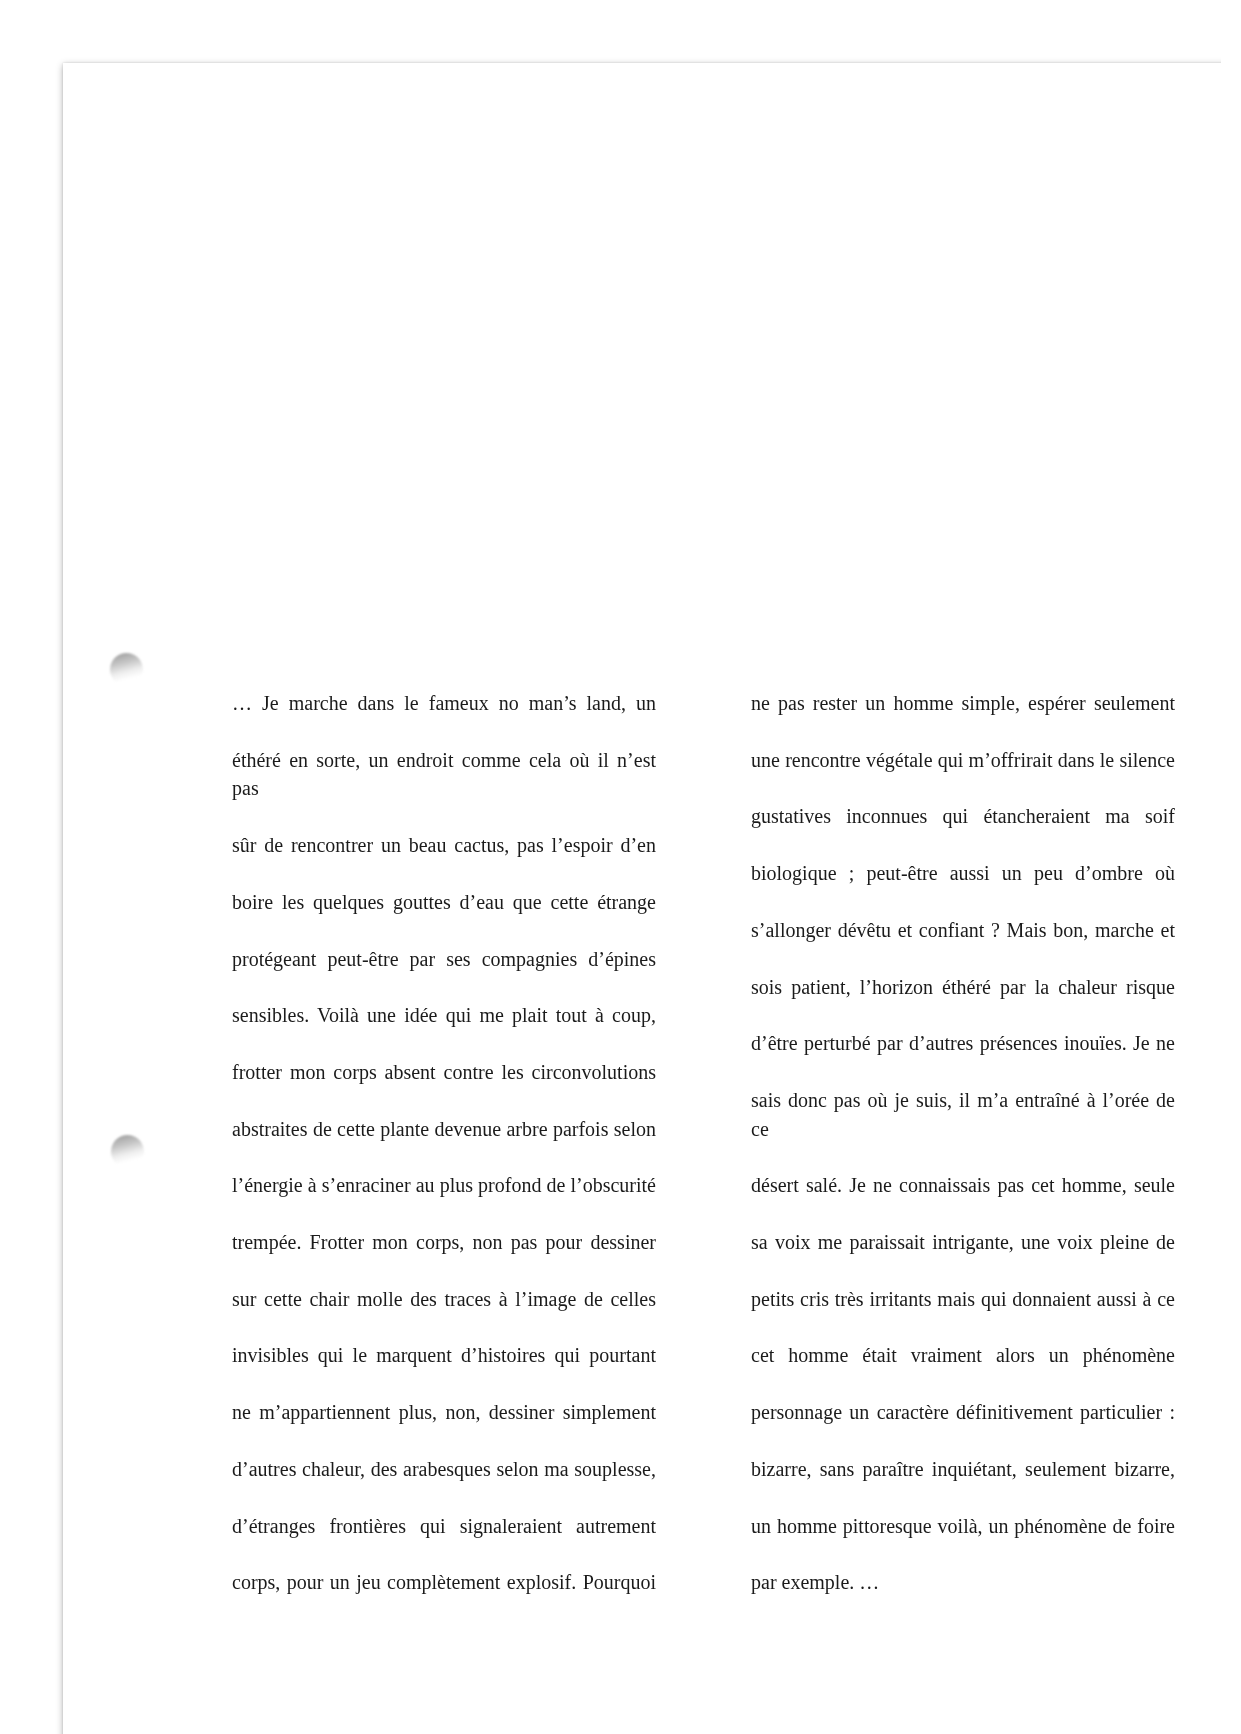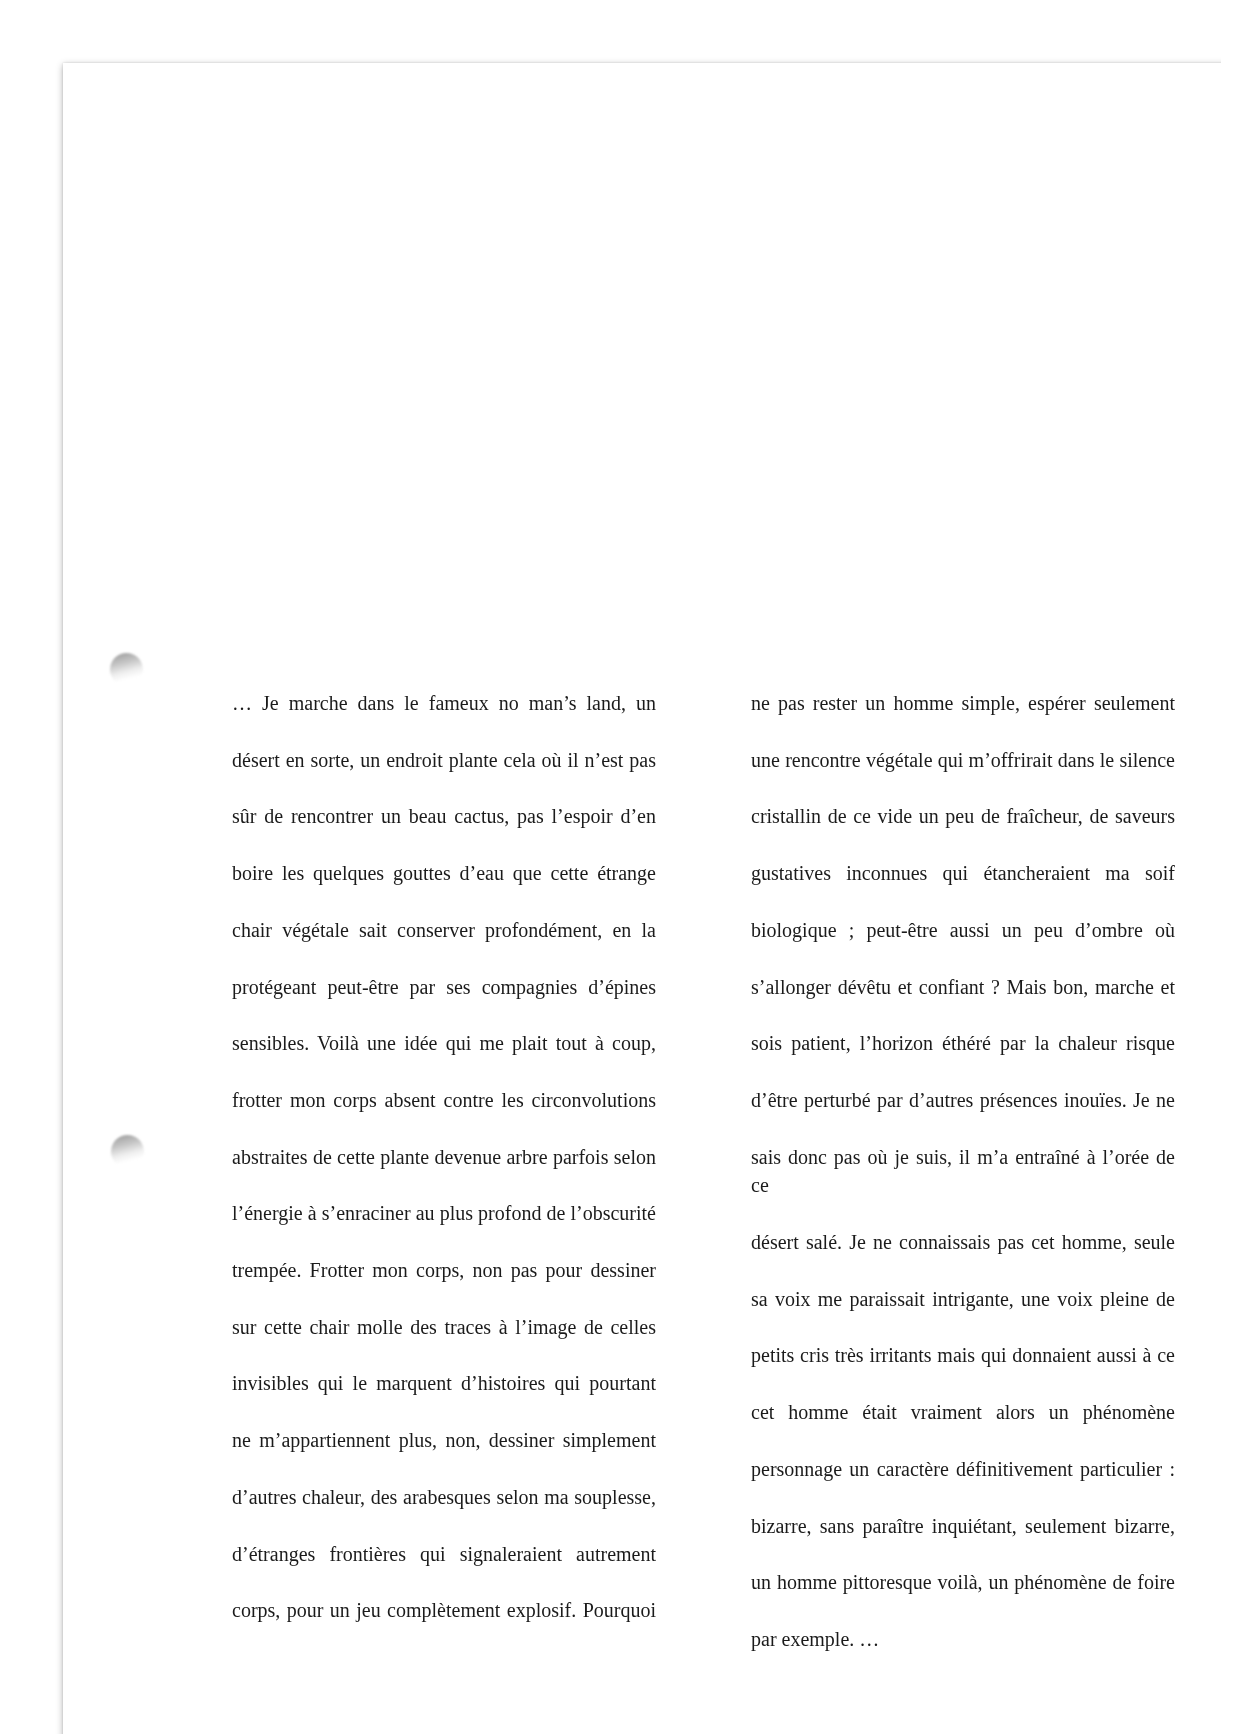--- a/index.html
+++ b/index.html
@@ -65,42 +65,40 @@
 <div class="canvas">
   <div class="sheet">
 
     <div class="punch-hole hole-top"></div>
     <div class="punch-hole hole-bottom"></div>
 
     <div class="text-block">
 
       <div class="column">
         <div class="line">… Je marche dans le fameux no man’s land, un</div>
-        <div class="line">désert en sorte, un endroit plante cela où il n’est pas</div>
+        <div class="line">éthéré en sorte, un endroit comme cela où il n’est pas</div>
         <div class="line">sûr de rencontrer un beau cactus, pas l’espoir d’en</div>
         <div class="line">boire les quelques gouttes d’eau que cette étrange</div>
-        <div class="line">chair végétale sait conserver profondément, en la</div>
         <div class="line">protégeant peut-être par ses compagnies d’épines</div>
         <div class="line">sensibles. Voilà une idée qui me plait tout à coup,</div>
         <div class="line">frotter mon corps absent contre les circonvolutions</div>
         <div class="line">abstraites de cette plante devenue arbre parfois selon</div>
         <div class="line">l’énergie à s’enraciner au plus profond de l’obscurité</div>
         <div class="line">trempée. Frotter mon corps, non pas pour dessiner</div>
         <div class="line">sur cette chair molle des traces à l’image de celles</div>
         <div class="line">invisibles qui le marquent d’histoires qui pourtant</div>
         <div class="line">ne m’appartiennent plus, non, dessiner simplement</div>
         <div class="line">d’autres chaleur, des arabesques selon ma souplesse,</div>
         <div class="line">d’étranges frontières qui signaleraient autrement</div>
         <div class="line">corps, pour un jeu complètement explosif. Pourquoi</div>
       </div>
 
       <div class="column">
         <div class="line">ne pas rester un homme simple, espérer seulement</div>
         <div class="line">une rencontre végétale qui m’offrirait dans le silence</div>
-        <div class="line">cristallin de ce vide un peu de fraîcheur, de saveurs</div>
         <div class="line">gustatives inconnues qui étancheraient ma soif</div>
         <div class="line">biologique ; peut-être aussi un peu d’ombre où</div>
         <div class="line">s’allonger dévêtu et confiant ? Mais bon, marche et</div>
         <div class="line">sois patient, l’horizon éthéré par la chaleur risque</div>
         <div class="line">d’être perturbé par d’autres présences inouïes. Je ne</div>
         <div class="line">sais donc pas où je suis, il m’a entraîné à l’orée de ce</div>
         <div class="line">désert salé. Je ne connaissais pas cet homme, seule</div>
         <div class="line">sa voix me paraissait intrigante, une voix pleine de</div>
         <div class="line">petits cris très irritants mais qui donnaient aussi à ce</div>
         <div class="line">cet homme était vraiment alors un phénomène</div>

